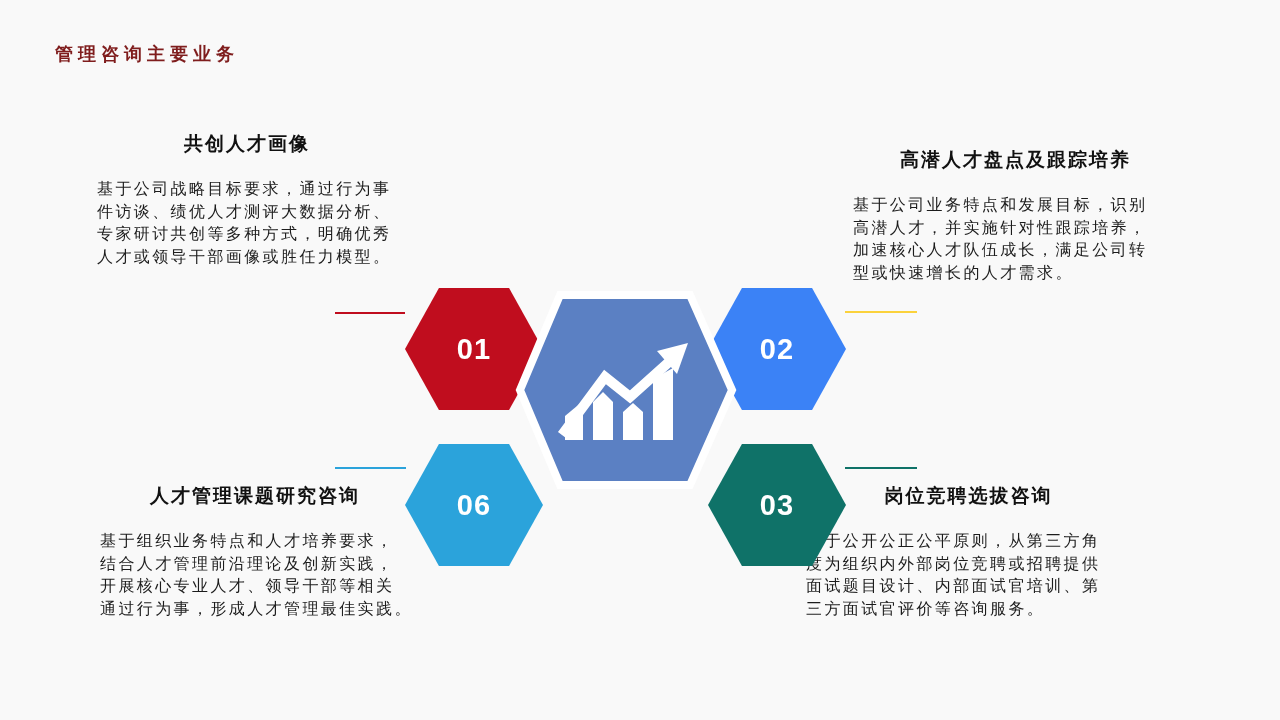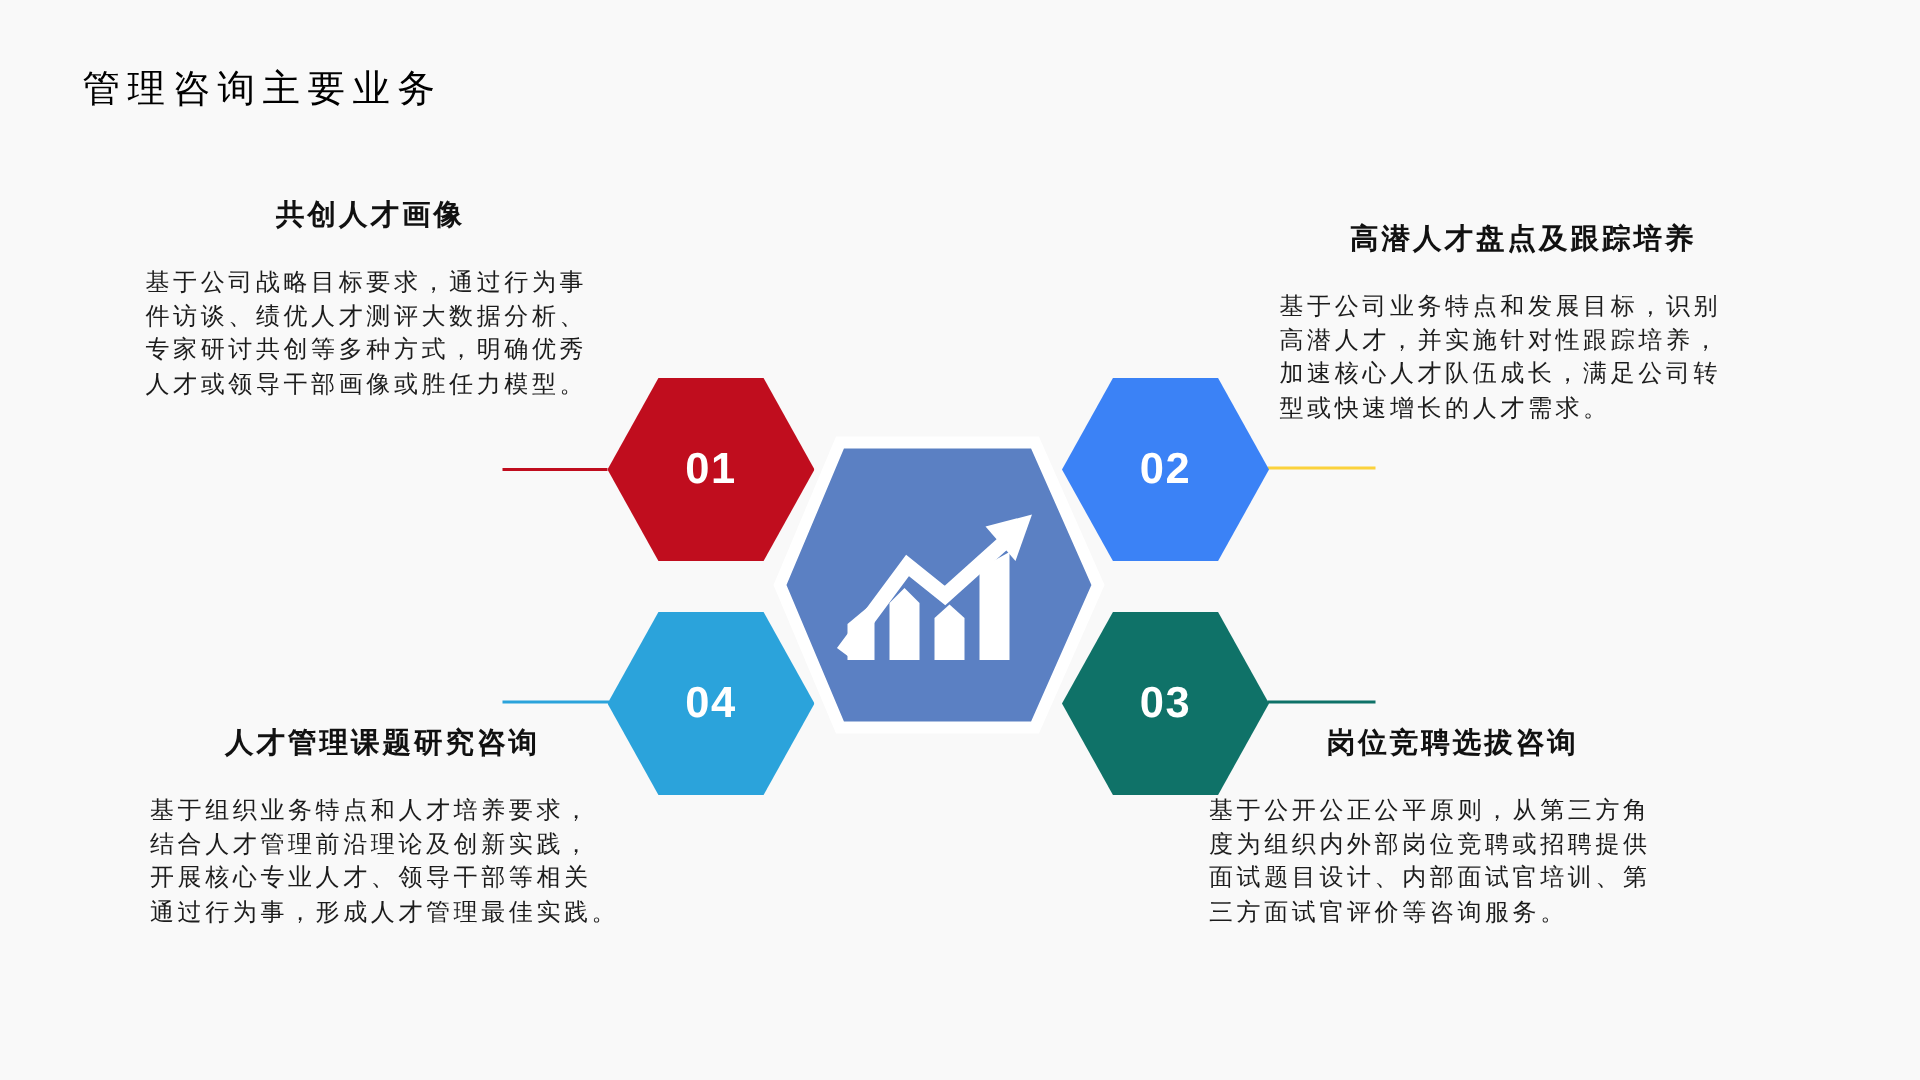--- a/index.html
+++ b/index.html
@@ -12,23 +12,23 @@
   .slide {
     position: relative;
     width: 1280px;
     height: 720px;
     background: #f9f9f9;
   }
   .page-title {
     position: absolute;
     left: 55px;
     top: 42px;
-    font-size: 25px;
-    font-weight: normal;
-    color: #000000;
+    font-size: 18px;
+    font-weight: bold;
+    color: #7f1d1d;
     letter-spacing: 5px;
     white-space: pre;
   }
   .service-block {
     position: absolute;
     color: #1a1a1a;
   }
   .service-block .service-heading {
     font-size: 19px;
     font-weight: bold;
@@ -52,20 +52,21 @@
   .block-br { left: 806px; top: 484px; width: 325px; }
 
   .hex {
     position: absolute;
     width: 138px;
     height: 122px;
     clip-path: polygon(24.6% 0, 75.4% 0, 100% 50%, 75.4% 100%, 24.6% 100%, 0 50%);
     display: flex;
     align-items: center;
     justify-content: center;
+    margin-top: 36px;
   }
   .hex .hex-number {
     color: #ffffff;
     font-size: 29px;
     font-weight: bold;
     letter-spacing: 1px;
   }
   .hex-red    { left: 405px; top: 252px; background: #c00d1e; }
   .hex-yellow { left: 708px; top: 252px; background: #3b82f6; }
   .hex-teal   { left: 708px; top: 408px; background: #0f7268; }
@@ -135,21 +136,21 @@
   <div class="hex hex-red">
     <span class="hex-number">01</span>
   </div>
   <div class="hex hex-yellow">
     <span class="hex-number">02</span>
   </div>
   <div class="hex hex-teal">
     <span class="hex-number">03</span>
   </div>
   <div class="hex hex-blue">
-    <span class="hex-number">04</span>
+    <span class="hex-number">06</span>
   </div>
 
   <svg class="center-hex-svg" viewBox="0 0 240 218" xmlns="http://www.w3.org/2000/svg">
     <polygon points="15,109 55,14 185,14 227,109 185,204 55,204" fill="#5b80c3" stroke="#ffffff" stroke-width="8" stroke-linejoin="miter"></polygon>
     <g fill="#ffffff">
 
       <polygon points="60,135 78,120 78,159 60,159"></polygon>
       <polygon points="88,121 98,111 108,121 108,159 88,159"></polygon>
       <polygon points="118,131 128,122 138,131 138,159 118,159"></polygon>
       <polygon points="148,98 168,87 168,159 148,159"></polygon>

